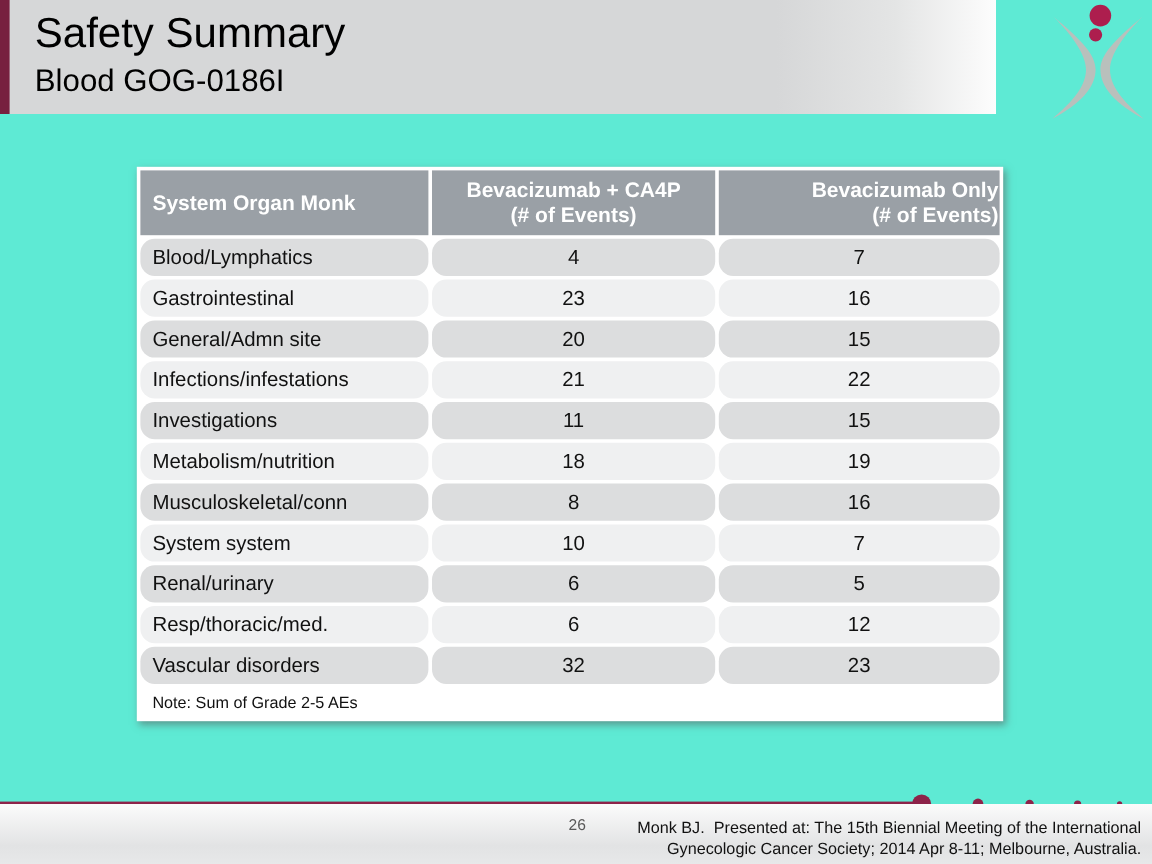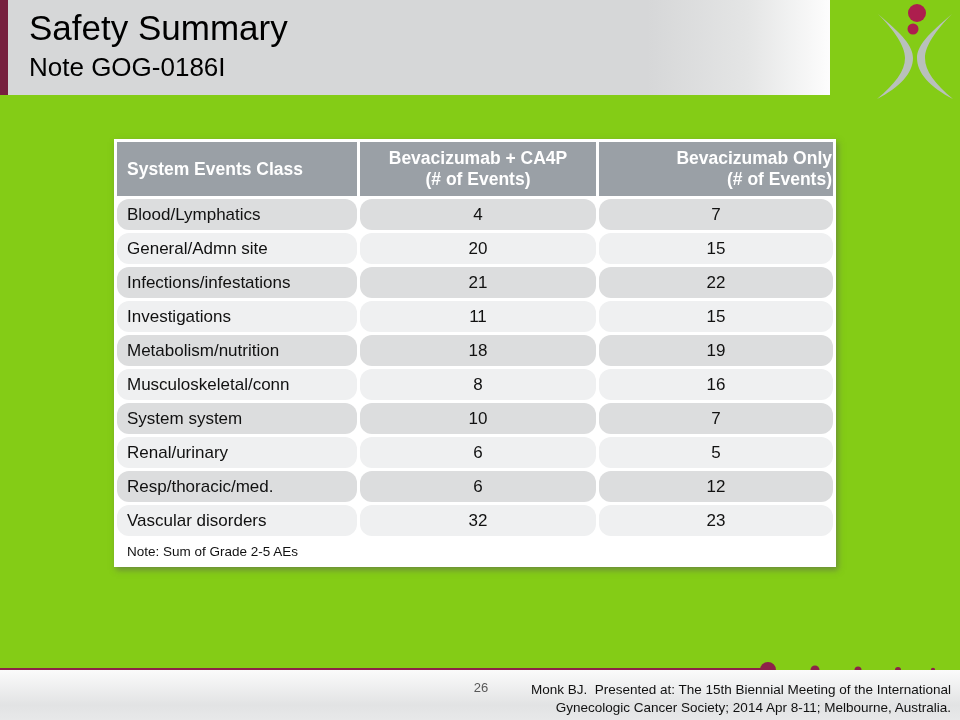--- a/index.html
+++ b/index.html
@@ -1,20 +1,20 @@
 <!DOCTYPE html>
 <html style="--accent-maroon: #77203f; --banner-gray: #d6d7d8; --header-gray: #9aa0a6; --row-dark: #dcddde; --row-light: #eff0f1; --dot-crimson: #ad1e4e; --logo-gray: #b9c0bc; --footer-line: #8d2349; --page-number-gray: #585858;"><head>
 <meta charset="utf-8">
 <style>
   html, body { margin: 0; padding: 0; background: #ffffff; }
   #slide {
     position: relative;
     width: 960px;
     height: 720px;
-    background: #84cc16;
+    background: #5eead4;
     overflow: hidden;
     font-family: "Liberation Sans", sans-serif;
   }
 
   
   .banner {
     position: absolute;
     left: 0; top: 0;
     width: 830px; height: 95px;
     background: linear-gradient(to right,
@@ -131,51 +131,56 @@
   }
 </style>
 </head>
 <body>
 
 <div id="slide">
 
   <div class="banner">
     <div class="accent-bar"></div>
     <div class="title">Safety Summary</div>
-    <div class="subtitle">Note GOG-0186I</div>
+    <div class="subtitle">Blood GOG-0186I</div>
   </div>
 
   <svg class="logo" viewBox="0 0 100 115" aria-hidden="true">
     <path class="logo-curve" d="M 18,14 C 42,34 53,46 53,58 C 53,73 40,87 17,99 C 35,84 45,71 45,58 C 45,46 34,30 18,14 Z"></path>
     <path class="logo-curve" d="M 92,14 C 68,34 57,46 57,58 C 57,73 70,87 93,99 C 75,84 65,71 65,58 C 65,46 76,30 92,14 Z"></path>
     <circle class="logo-dot" cx="57" cy="13" r="9"></circle>
     <circle class="logo-dot" cx="53" cy="29" r="5.5"></circle>
   </svg>
 
   <table class="aes-table">
     <thead>
       <tr>
         <th class="col-organ">
-          <span>System Events Class</span>
+          <span>System Organ Monk</span>
         </th>
         <th class="col-a">
           <div>Bevacizumab + CA4P</div>
           <div class="sub">(# of Events)</div>
         </th>
         <th class="col-b">
           <div>Bevacizumab Only</div>
           <div class="sub">(# of Events)</div>
         </th>
       </tr>
     </thead>
     <tbody>
         <tr>
           <td>Blood/Lymphatics</td>
           <td class="num">4</td>
           <td class="num">7</td>
+        </tr>
+        <tr>
+          <td>Gastrointestinal</td>
+          <td class="num">23</td>
+          <td class="num">16</td>
         </tr>
         <tr>
           <td>General/Admn site</td>
           <td class="num">20</td>
           <td class="num">15</td>
         </tr>
         <tr>
           <td>Infections/infestations</td>
           <td class="num">21</td>
           <td class="num">22</td>

